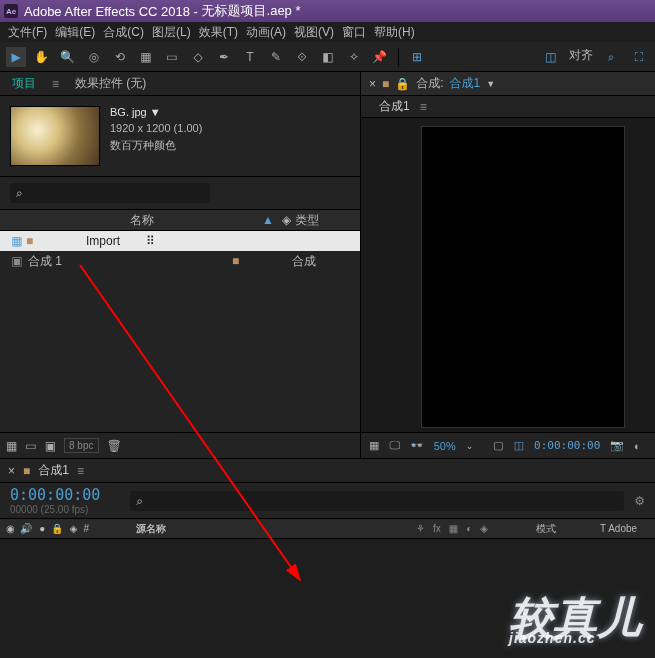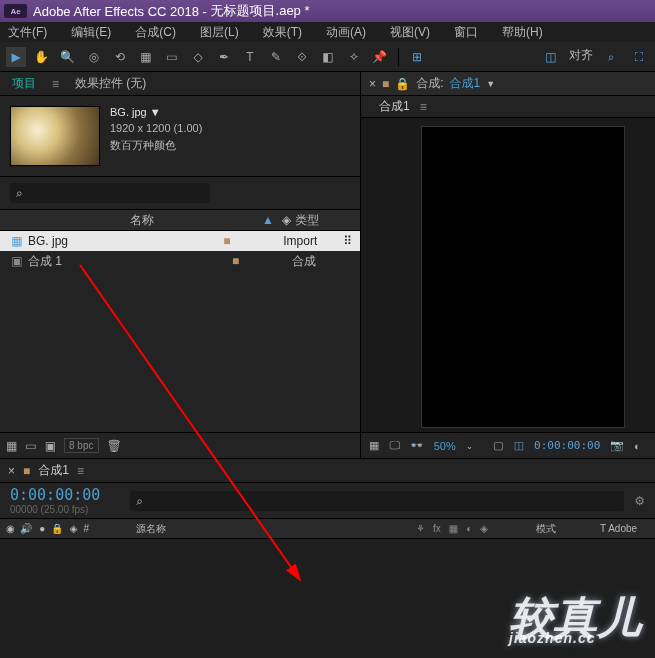--- a/index.html
+++ b/index.html
@@ -1,19 +1,19 @@
 <!DOCTYPE html>
 <html><head>
 <meta charset="utf-8">
 <style>
 * { margin: 0; padding: 0; box-sizing: border-box; font-family: "Microsoft YaHei", sans-serif; }
 body { width: 655px; height: 658px; background: #1e1e1e; color: #b8b8b8; font-size: 12px; overflow: hidden; position: relative; }
 .titlebar { height: 22px; background: linear-gradient(#6a4a8a,#5a3a7a); display: flex; align-items: center; padding: 0 4px; color: #fff; font-size: 13px; }
-.titlebar .logo { width: 23px; height: 14px; background: #2a1a3a; color: #c8a8e8; font-size: 8px; font-weight: bold; display: flex; align-items: center; justify-content: center; margin-right: 6px; border-radius: 2px; }
-.menubar { height: 20px; background: #1e1e1e; display: flex; align-items: center; padding: 0 4px; gap: 16px; }
+.titlebar .logo { width: 14px; height: 14px; background: #2a1a3a; color: #c8a8e8; font-size: 8px; font-weight: bold; display: flex; align-items: center; justify-content: center; margin-right: 6px; border-radius: 2px; }
+.menubar { height: 20px; background: #1e1e1e; display: flex; align-items: center; padding: 0 4px; gap: 0; }
 .menubar span { padding: 2px 4px; cursor: pointer; }
 .toolbar { height: 30px; background: #232323; border-bottom: 1px solid #000; display: flex; align-items: center; padding: 0 6px; gap: 6px; }
 .toolbar .tool { width: 20px; height: 20px; display: flex; align-items: center; justify-content: center; cursor: pointer; color: #aaa; }
 .toolbar .tool.active { background: #3a3a3a; color: #5a9fd4; }
 .toolbar .sep { width: 1px; height: 18px; background: #000; margin: 0 2px; }
 .main { display: flex; height: 386px; }
 .left { width: 360px; display: flex; flex-direction: column; background: #232323; }
 .right { flex: 1; display: flex; flex-direction: column; background: #1a1a1a; border-left: 1px solid #000; }
 .panel-tabs { height: 24px; display: flex; align-items: center; padding: 0 8px; gap: 12px; border-bottom: 1px solid #000; }
 .panel-tabs .tab { padding: 2px 4px; cursor: pointer; }
@@ -49,21 +49,21 @@
 .bpc { font-size: 10px; color: #888; border: 1px solid #444; padding: 1px 4px; }
 .timeline { height: 200px; background: #232323; border-top: 1px solid #000; display: flex; flex-direction: column; }
 .tl-tabs { height: 24px; display: flex; align-items: center; padding: 0 8px; gap: 8px; border-bottom: 1px solid #000; }
 .tl-tabs .tl-tab { color: #ccc; }
 .tl-time-row { height: 36px; display: flex; align-items: center; padding: 0 10px; gap: 10px; border-bottom: 1px solid #000; }
 .tl-time { color: #4a9fd4; font-size: 15px; font-family: monospace; }
 .tl-fps { font-size: 10px; color: #666; }
 .tl-search { display: flex; align-items: center; gap: 6px; background: #1a1a1a; padding: 3px 6px; border-radius: 3px; flex: 1; margin-left: 20px; max-width: 500px; }
 .tl-header { height: 20px; display: flex; align-items: center; background: #2a2a2a; border-bottom: 1px solid #000; font-size: 10px; }
 .tl-header .h-left { width: 130px; display: flex; align-items: center; padding: 0 6px; gap: 6px; }
-.tl-header .h-src { width: 280px; padding-left: 6px; }
+.tl-header .h-src { width: 280px; padding-left: 6px; font-weight: bold; }
 .tl-header .h-switches { width: 120px; display: flex; gap: 8px; padding-left: 6px; color: #888; }
 .tl-header .h-mode { width: 60px; padding-left: 6px; }
 .tl-body { flex: 1; background: #1e1e1e; position: relative; }
 .watermark { position: absolute; right: 14px; bottom: 14px; font-size: 44px; font-weight: bold; font-style: italic; color: rgba(255,255,255,0.85); text-shadow: 0 0 6px rgba(200,220,255,0.6); pointer-events: none; line-height: 0.7; }
 .watermark .sub { font-size: 14px; letter-spacing: 1px; }
 .arrow-svg { position: absolute; left: 0; top: 0; pointer-events: none; }
 .chev { font-size: 9px; }
 .sort-arrow { color: #5a9fd4; margin-left: auto; margin-right: 8px; }
 .right-controls { margin-left: auto; display: flex; gap: 8px; }
 </style>
@@ -139,21 +139,20 @@
       <span class="col-name">名称</span>
       <span class="sort-arrow">▲</span>
       <span class="col-type">
         <span>◈</span>
         <span>类型</span>
       </span>
     </div>
     <div class="list-body">
       <div class="list-row selected">
         <span class="icon-cell" style="color:#5a9fd4">▦</span>
-        <span class="name-cell">BG. jpg</span>
         <span class="tag-cell" style="color:#b89060">■</span>
         <span class="type-cell">Import</span>
         <span>⠿</span>
       </div>
       <div class="list-row">
         <span class="icon-cell" style="color:#888">▣</span>
         <span class="name-cell">合成 1</span>
         <span class="tag-cell" style="color:#b89060">■</span>
         <span class="type-cell">合成</span>
       </div>

